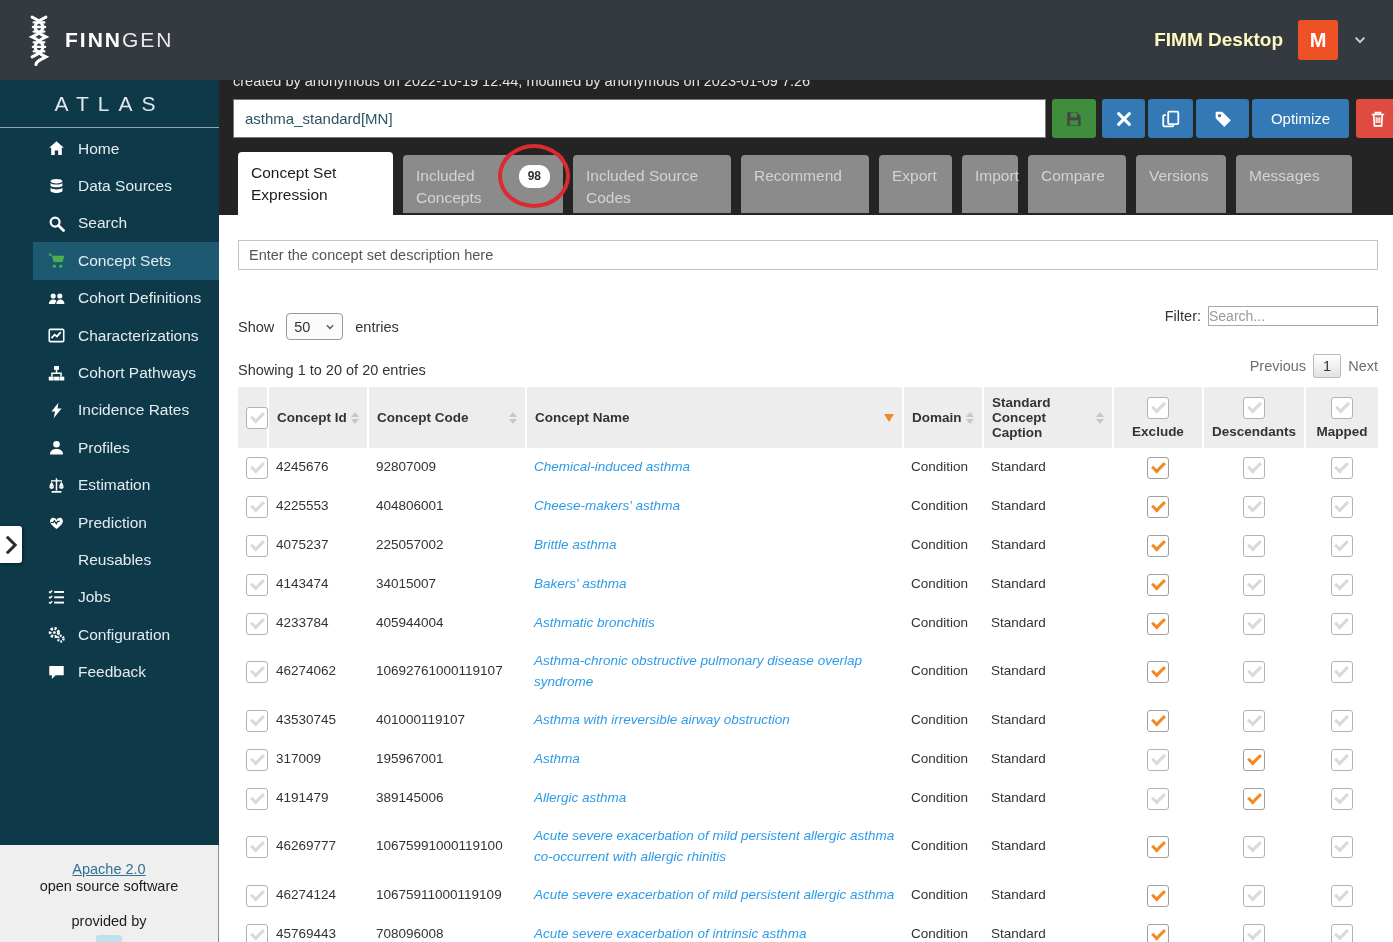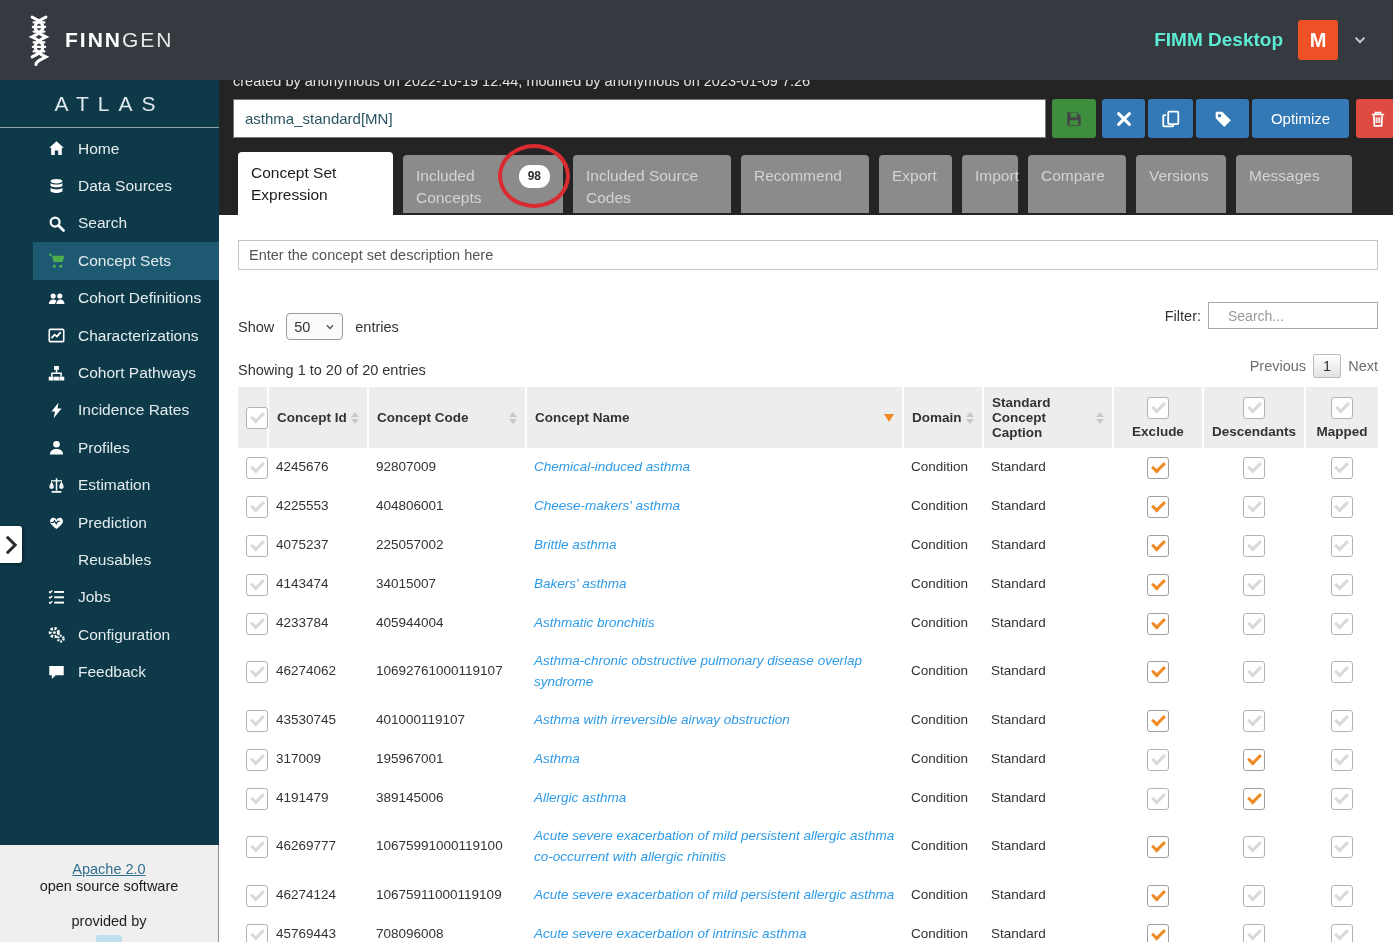--- a/index.html
+++ b/index.html
@@ -9,21 +9,21 @@
   
   .app-header { position:absolute; top:0; left:0; width:1393px; height:80px;
     background:var(--headerBg); display:flex; align-items:center;
     justify-content:space-between; padding:0 26px 0 22px; z-index:20; }
   .brand { display:flex; align-items:center; gap:9px; color:#fff; }
   .brand-logo svg { display:block; }
   .brand-name { font-size:21px; letter-spacing:2px; color:#fff; }
   .brand-name .bold { font-weight:bold; }
   .brand-name .light { font-weight:normal; color:#e9e9e9; }
   .header-right { display:flex; align-items:center; gap:15px; }
-  .workspace { color:#5eead4; font-weight:bold; font-size:19px; }
+  .workspace { color:#fef9c3; font-weight:bold; font-size:19px; }
   .avatar { width:40px; height:40px; background:var(--avatar); color:#fff;
     font-weight:bold; font-size:20px; display:flex; align-items:center;
     justify-content:center; border-radius:3px; }
   .hdr-caret { width:14px; height:14px; color:#cdd2d6; }
 
   
   .sidebar { position:absolute; top:80px; left:0; width:219px; height:765px;
     background:var(--sidebar); color:#e9eff1; z-index:5; }
   .atlas-title { text-align:center; font-size:21px; letter-spacing:9px;
     padding:12px 0 11px; color:#dfe8ec; border-bottom:1px solid rgba(255,255,255,.55); }
@@ -103,21 +103,21 @@
   .desc-input::placeholder { color:#555; opacity:1; }
   .controls-row { margin-top:21px; width:1140px; display:flex; align-items:center;
     justify-content:space-between; font-size:14.5px; color:#333; }
   .show-group { display:flex; align-items:center; gap:12px;margin-top:22px; }
   .pgsize { width:57px; height:27px; border:1px solid #999; border-radius:4px;
     background:#fbfbfb; display:flex; align-items:center; justify-content:space-between;
     padding:0 7px; cursor:pointer; }
   .pgsize .sel-caret { width:10px; height:10px; color:#555; }
   .pgsize .sel-caret svg { width:10px; height:10px; display:block; }
   .filter-group { display:flex; align-items:center; gap:7px; }
-  .filter-input { width:170px; height:27px; border:1px solid #a8a8a8; padding:0 19px;
+  .filter-input { width:170px; height:20px; border:1px solid #a8a8a8; padding:0 0;
     font-size:14px; color:#be185d; font-family:"Liberation Sans",sans-serif; }
   .filter-input::placeholder { color:#999; opacity:1; }
   .summary-row { margin-top:14px; width:1140px; display:flex; align-items:flex-end;
     justify-content:space-between; font-size:14.5px; color:#333; }
   .pagination { display:flex; align-items:center; gap:7px; color:#6e6e6e; }
   .page-box { border:1px solid #bbb; background:linear-gradient(#fff,#e2e2e2);
     color:#333; padding:3px 9px; border-radius:2px; cursor:pointer; }
   .page-link { cursor:pointer; }
 
   

